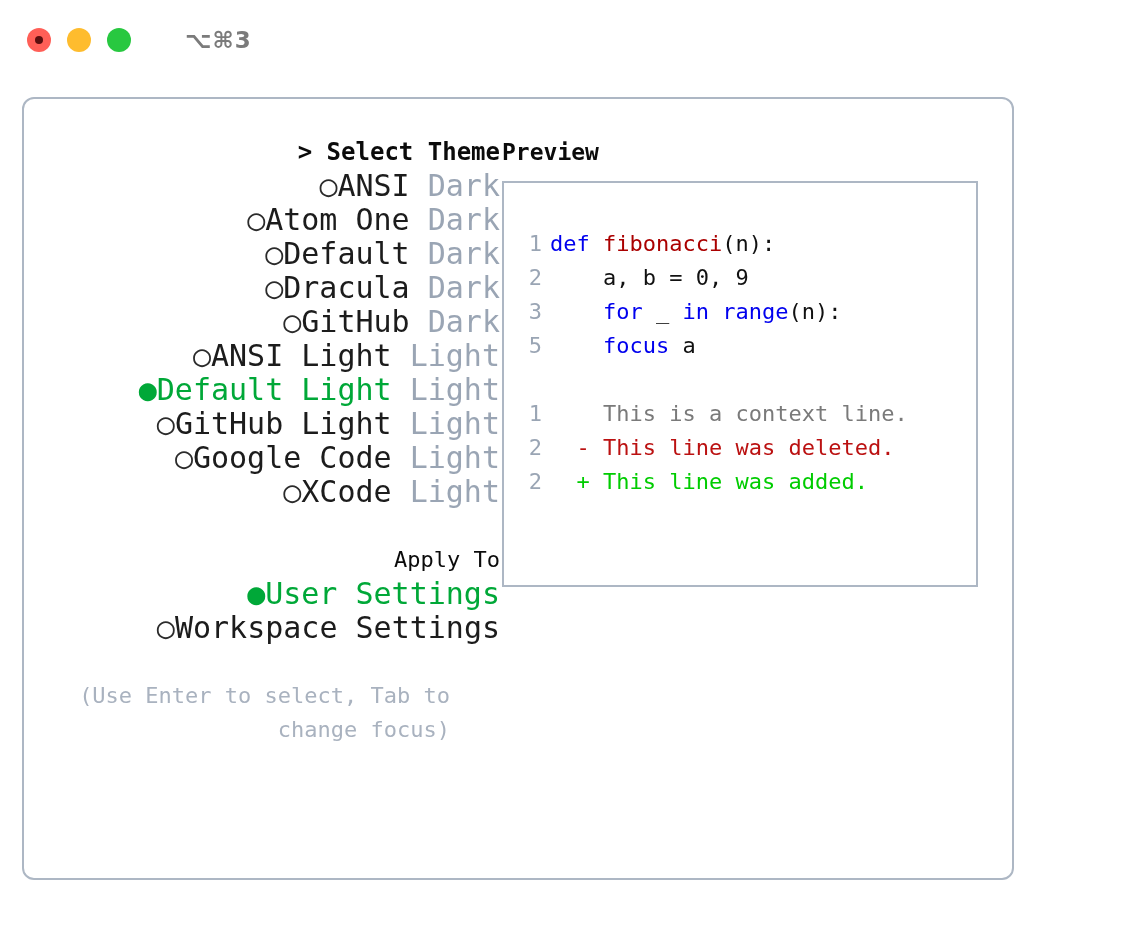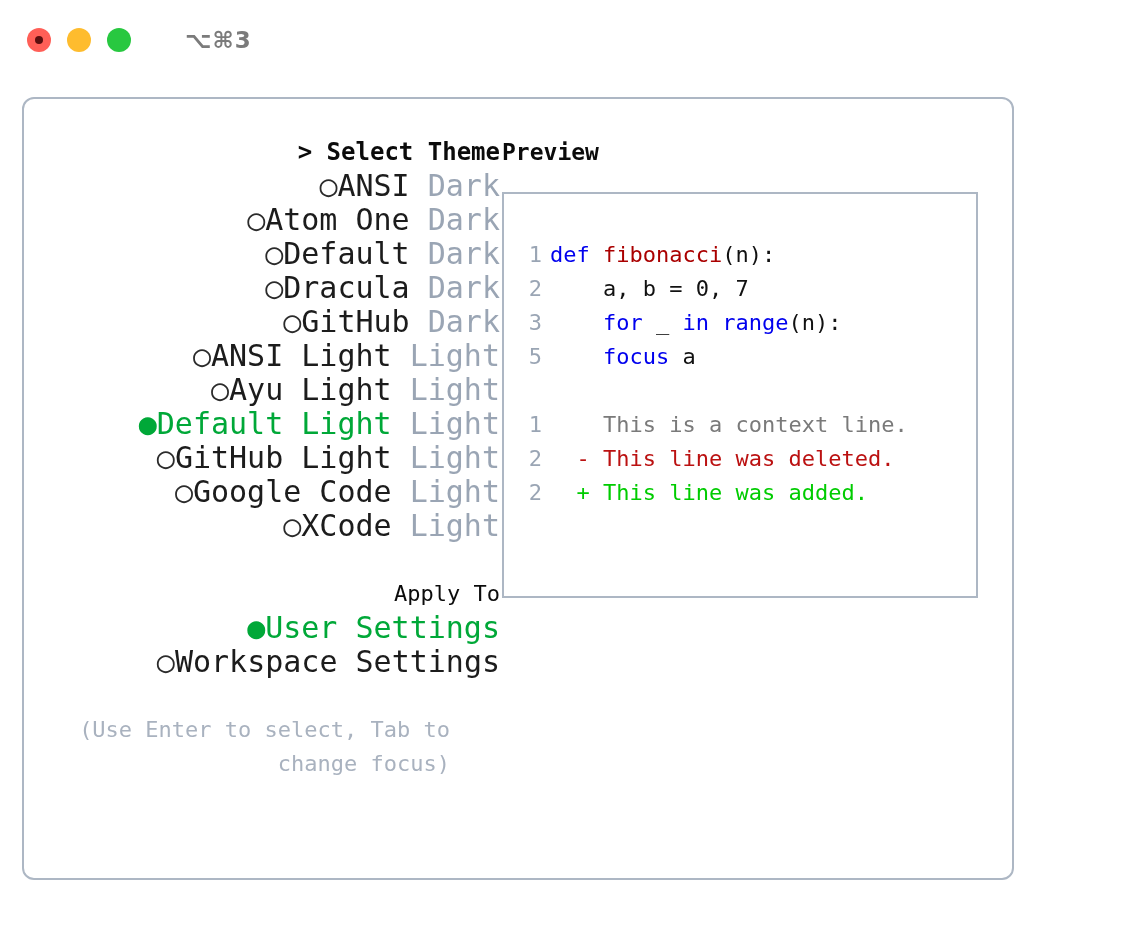--- a/index.html
+++ b/index.html
@@ -120,21 +120,21 @@
     width: 500px;
   }
   #preview-title {
     font-size: 23px;
     font-weight: bold;
     color: #0b0b0b;
     line-height: 34px;
     white-space: pre;
   }
   #preview-box {
-    margin-top: 23px;
+    margin-top: 12px;
     width: 476px;
     height: 406px;
     border: 2px solid #adb7c4;
     box-sizing: border-box;
     padding: 44px 0 0 16px;
   }
   .code-line {
     font-size: 22px;
     line-height: 34px;
     white-space: pre;
@@ -173,42 +173,41 @@
 
     <div id="left-col">
       <div class="heading">&gt; Select Theme</div>
       <div id="theme-items">
           <div class="opt-row"><span class="marker unsel">○</span><span class="opt-label">ANSI</span><span> </span><span class="tag">Dark</span></div>
           <div class="opt-row"><span class="marker unsel">○</span><span class="opt-label">Atom One</span><span> </span><span class="tag">Dark</span></div>
           <div class="opt-row"><span class="marker unsel">○</span><span class="opt-label">Default</span><span> </span><span class="tag">Dark</span></div>
           <div class="opt-row"><span class="marker unsel">○</span><span class="opt-label">Dracula</span><span> </span><span class="tag">Dark</span></div>
           <div class="opt-row"><span class="marker unsel">○</span><span class="opt-label">GitHub</span><span> </span><span class="tag">Dark</span></div>
           <div class="opt-row"><span class="marker unsel">○</span><span class="opt-label">ANSI Light</span><span> </span><span class="tag">Light</span></div>
-          <div class="opt-row"><span class="marker unsel">○</span><span class="opt-label">Ayu Light</span><span> </span><span class="tag">Light</span></div>
           <div class="opt-row"><span class="marker sel">●</span><span class="opt-label sel">Default Light</span><span> </span><span class="tag">Light</span></div>
           <div class="opt-row"><span class="marker unsel">○</span><span class="opt-label">GitHub Light</span><span> </span><span class="tag">Light</span></div>
           <div class="opt-row"><span class="marker unsel">○</span><span class="opt-label">Google Code</span><span> </span><span class="tag">Light</span></div>
           <div class="opt-row"><span class="marker unsel">○</span><span class="opt-label">XCode</span><span> </span><span class="tag">Light</span></div>
         </div>
       <div class="spacer-lg"></div>
       <div class="section-label">Apply To</div>
       <div id="apply-items">
           <div class="opt-row"><span class="marker sel">●</span><span class="opt-label sel">User Settings</span></div>
           <div class="opt-row"><span class="marker unsel">○</span><span class="opt-label">Workspace Settings</span></div>
         </div>
       <div class="spacer-lg"></div>
       <div id="hint">(Use Enter to select, Tab to change focus)</div>
     </div>
 
     <div id="right-col">
       <div id="preview-title">Preview</div>
       <div id="preview-box">
         <div id="code-block">
             <div class="code-line"><span class="ln">1</span><span class="kw">def</span><span class="plain"> </span><span class="fn">fibonacci</span><span class="plain">(n):</span></div>
-            <div class="code-line"><span class="ln">2</span><span class="plain">    a, b = 0, 7</span></div>
+            <div class="code-line"><span class="ln">2</span><span class="plain">    a, b = 0, 9</span></div>
             <div class="code-line"><span class="ln">3</span><span class="plain">    </span><span class="kw">for</span><span class="plain"> _ </span><span class="kw">in</span><span class="plain"> </span><span class="kw">range</span><span class="plain">(n):</span></div>
             <div class="code-line"><span class="ln">5</span><span class="plain">    </span><span class="kw">focus</span><span class="plain"> a</span></div>
           </div>
         <div class="blank-line"></div>
         <div id="diff-block">
             <div class="code-line"><span class="ln">1</span><span class="diff-ctx">   </span><span class="diff-ctx"> This is a context line.</span></div>
             <div class="code-line"><span class="ln">2</span><span class="diff-del">  -</span><span class="diff-del"> This line was deleted.</span></div>
             <div class="code-line"><span class="ln">2</span><span class="diff-add">  +</span><span class="diff-add"> This line was added.</span></div>
           </div>
       </div>

